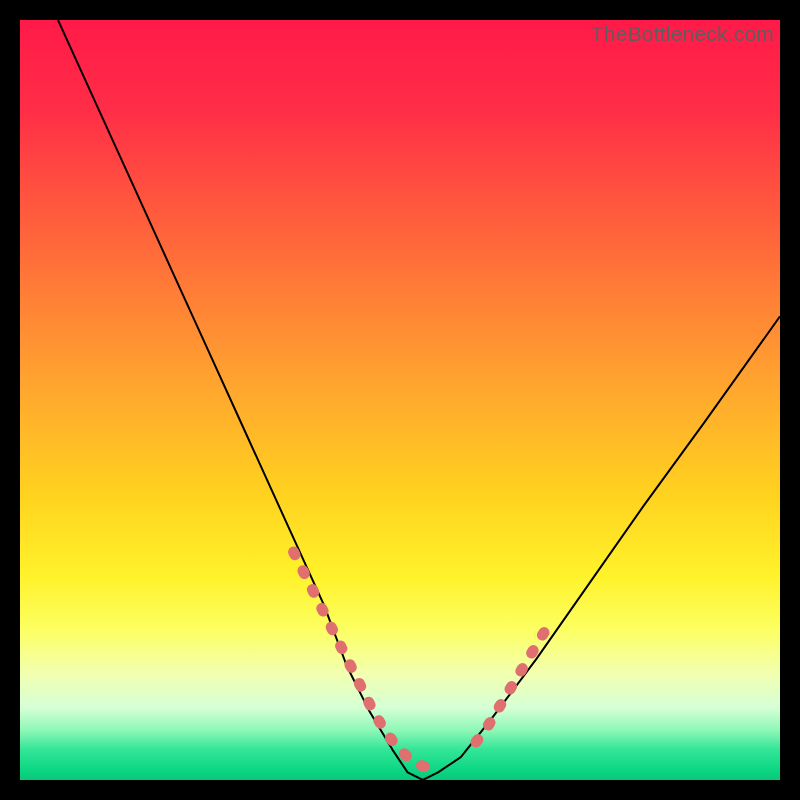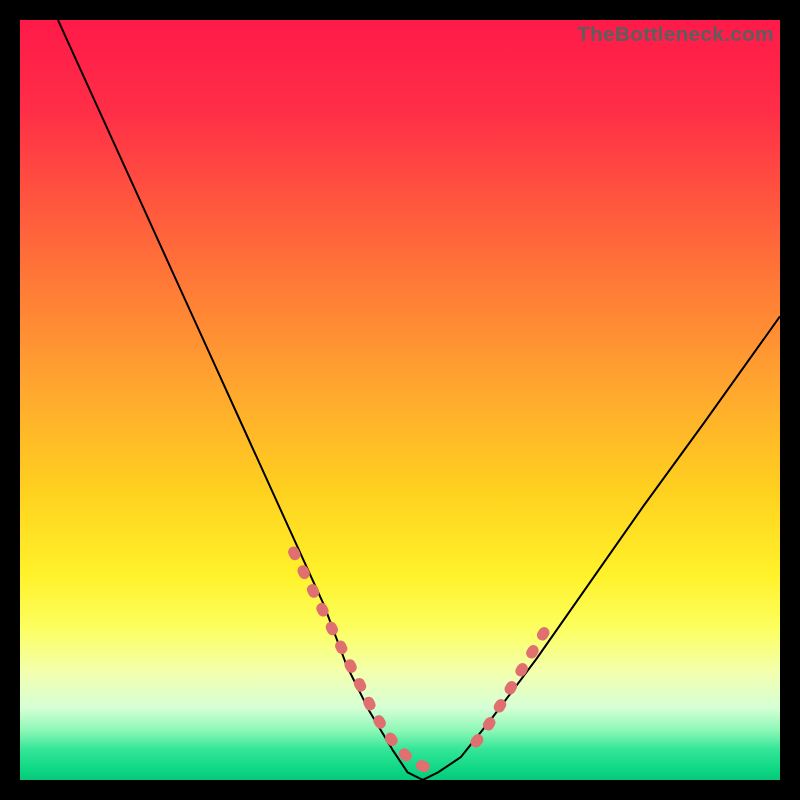--- a/index.html
+++ b/index.html
@@ -25,21 +25,21 @@
     top: 0;
     width: 760px;
     height: 760px;
   }
   .watermark {
     position: absolute;
     top: 2px;
     right: 6px;
     color: #5e5e5e;
     font-size: 21px;
-    font-weight: 700;
+    font-weight: 400;
     letter-spacing: 0.2px;
     user-select: none;
   }
   svg { display: block; }
 </style>
 </head>
 <body>
 
 <div class="frame">
   <div class="plot-area">

